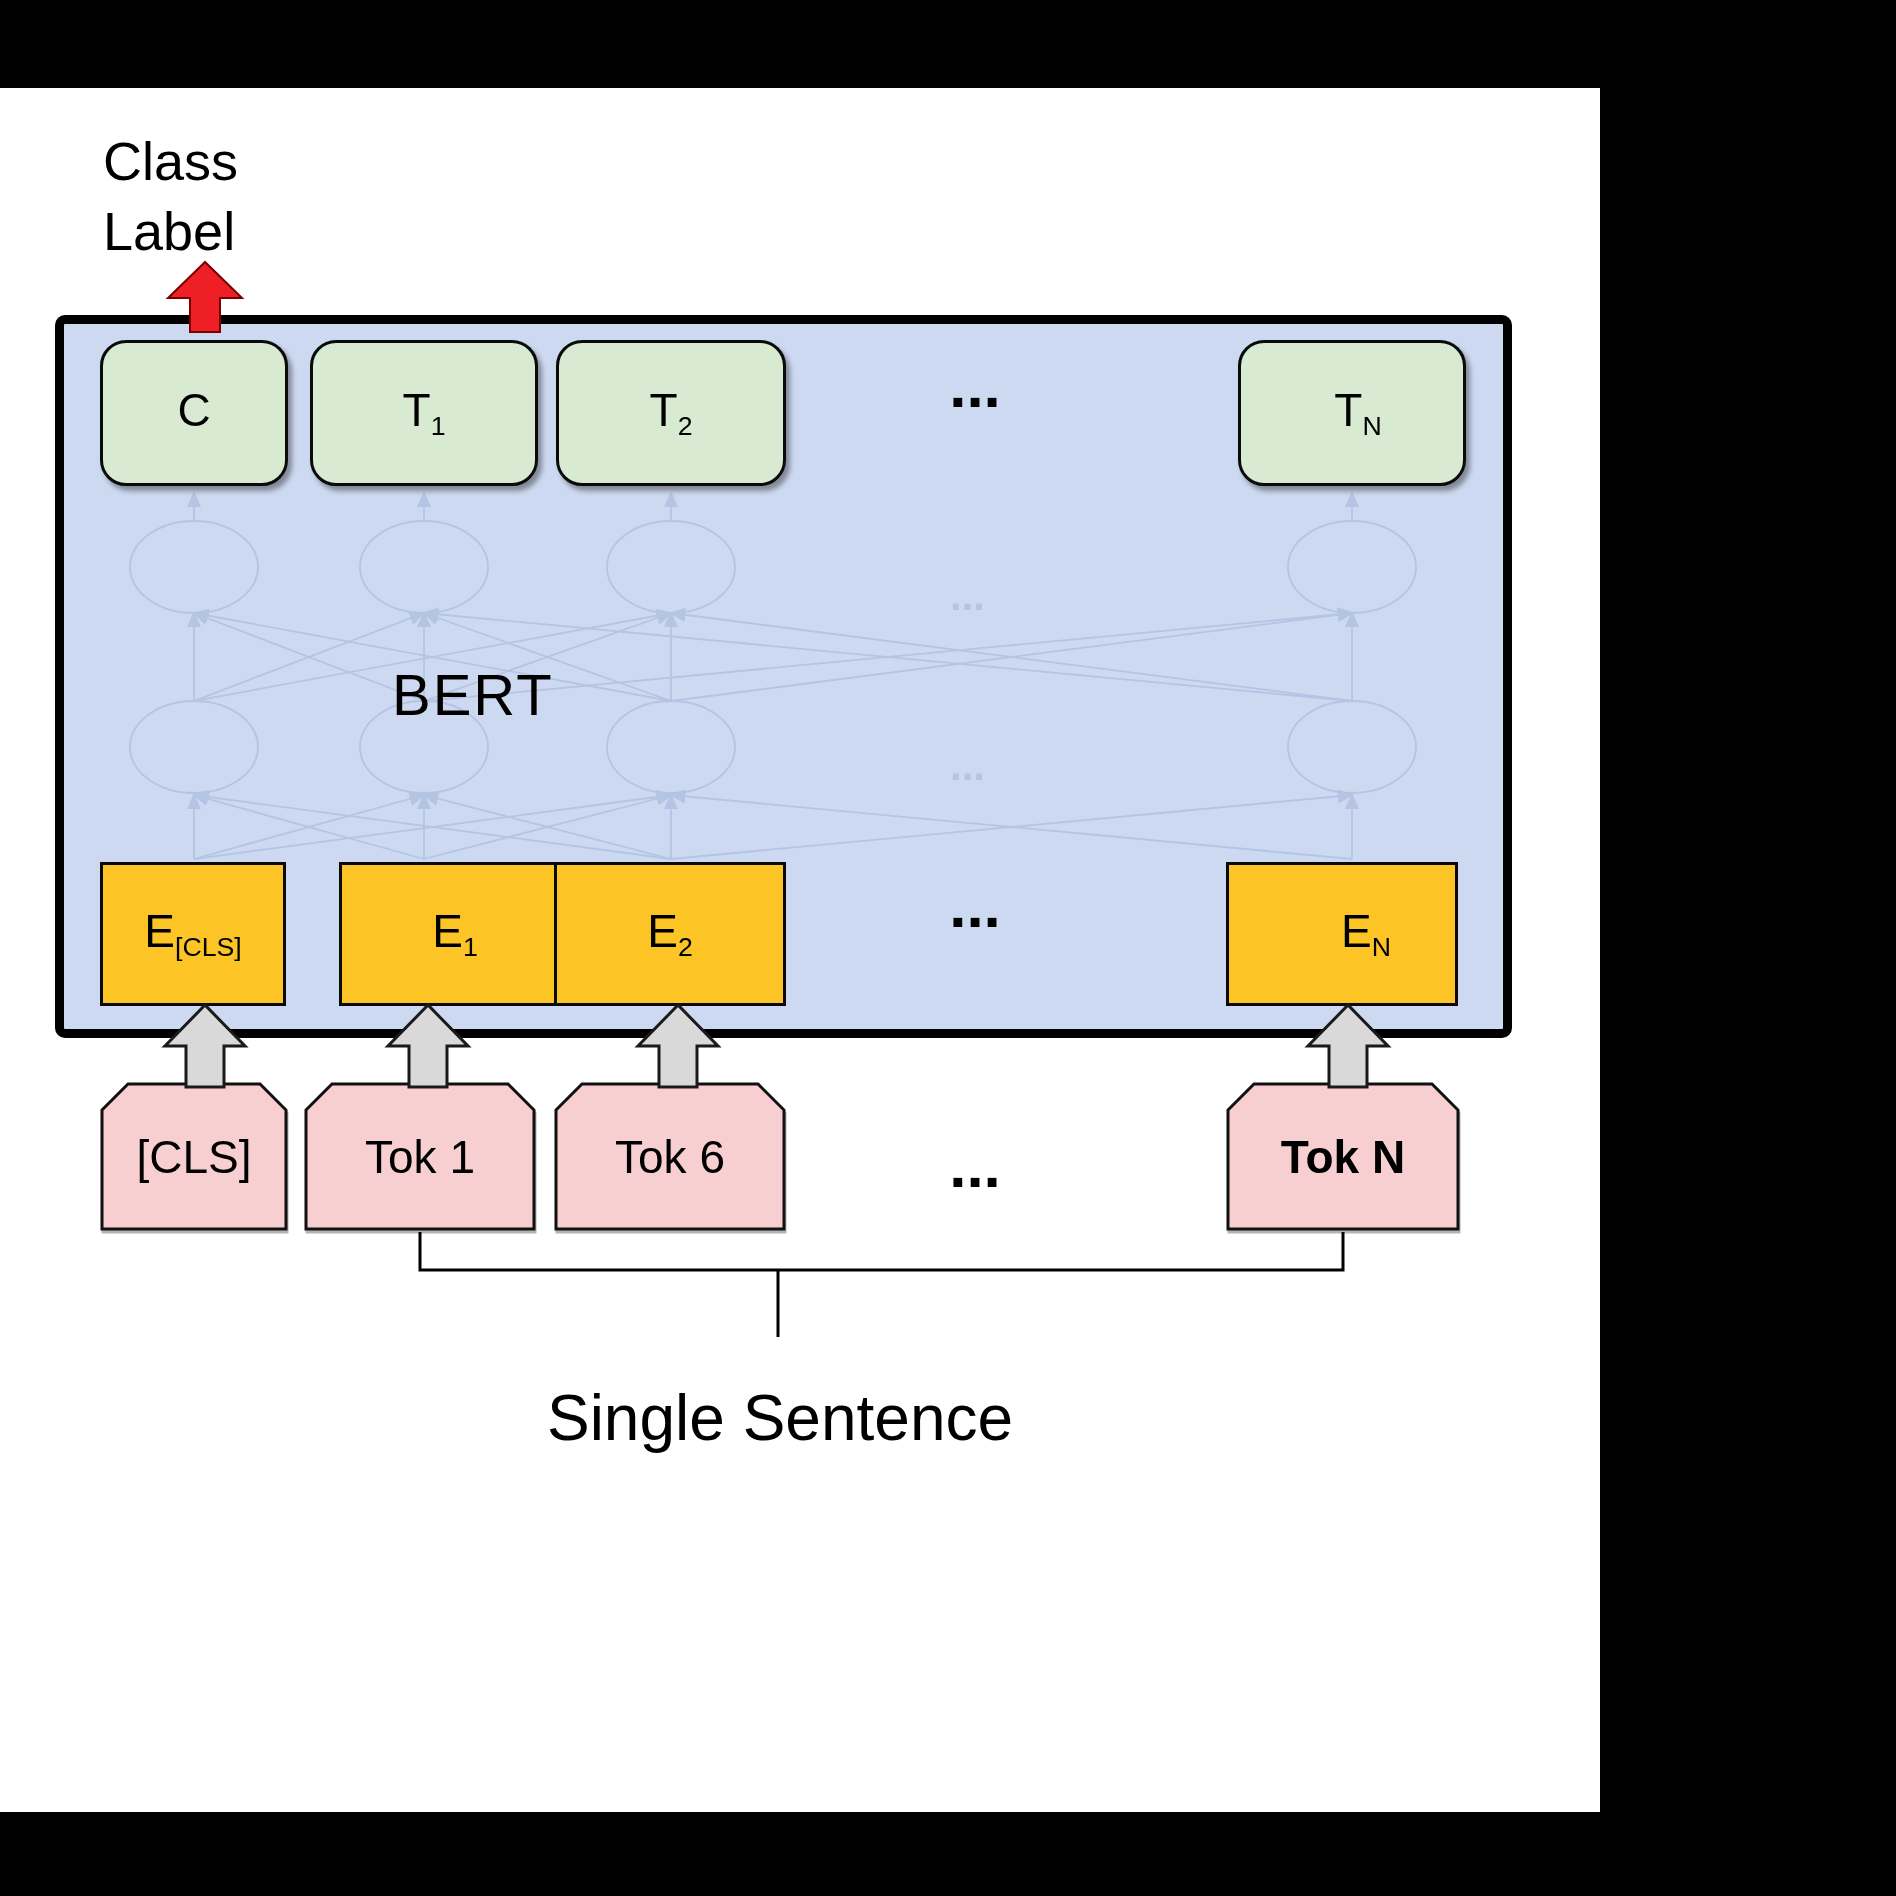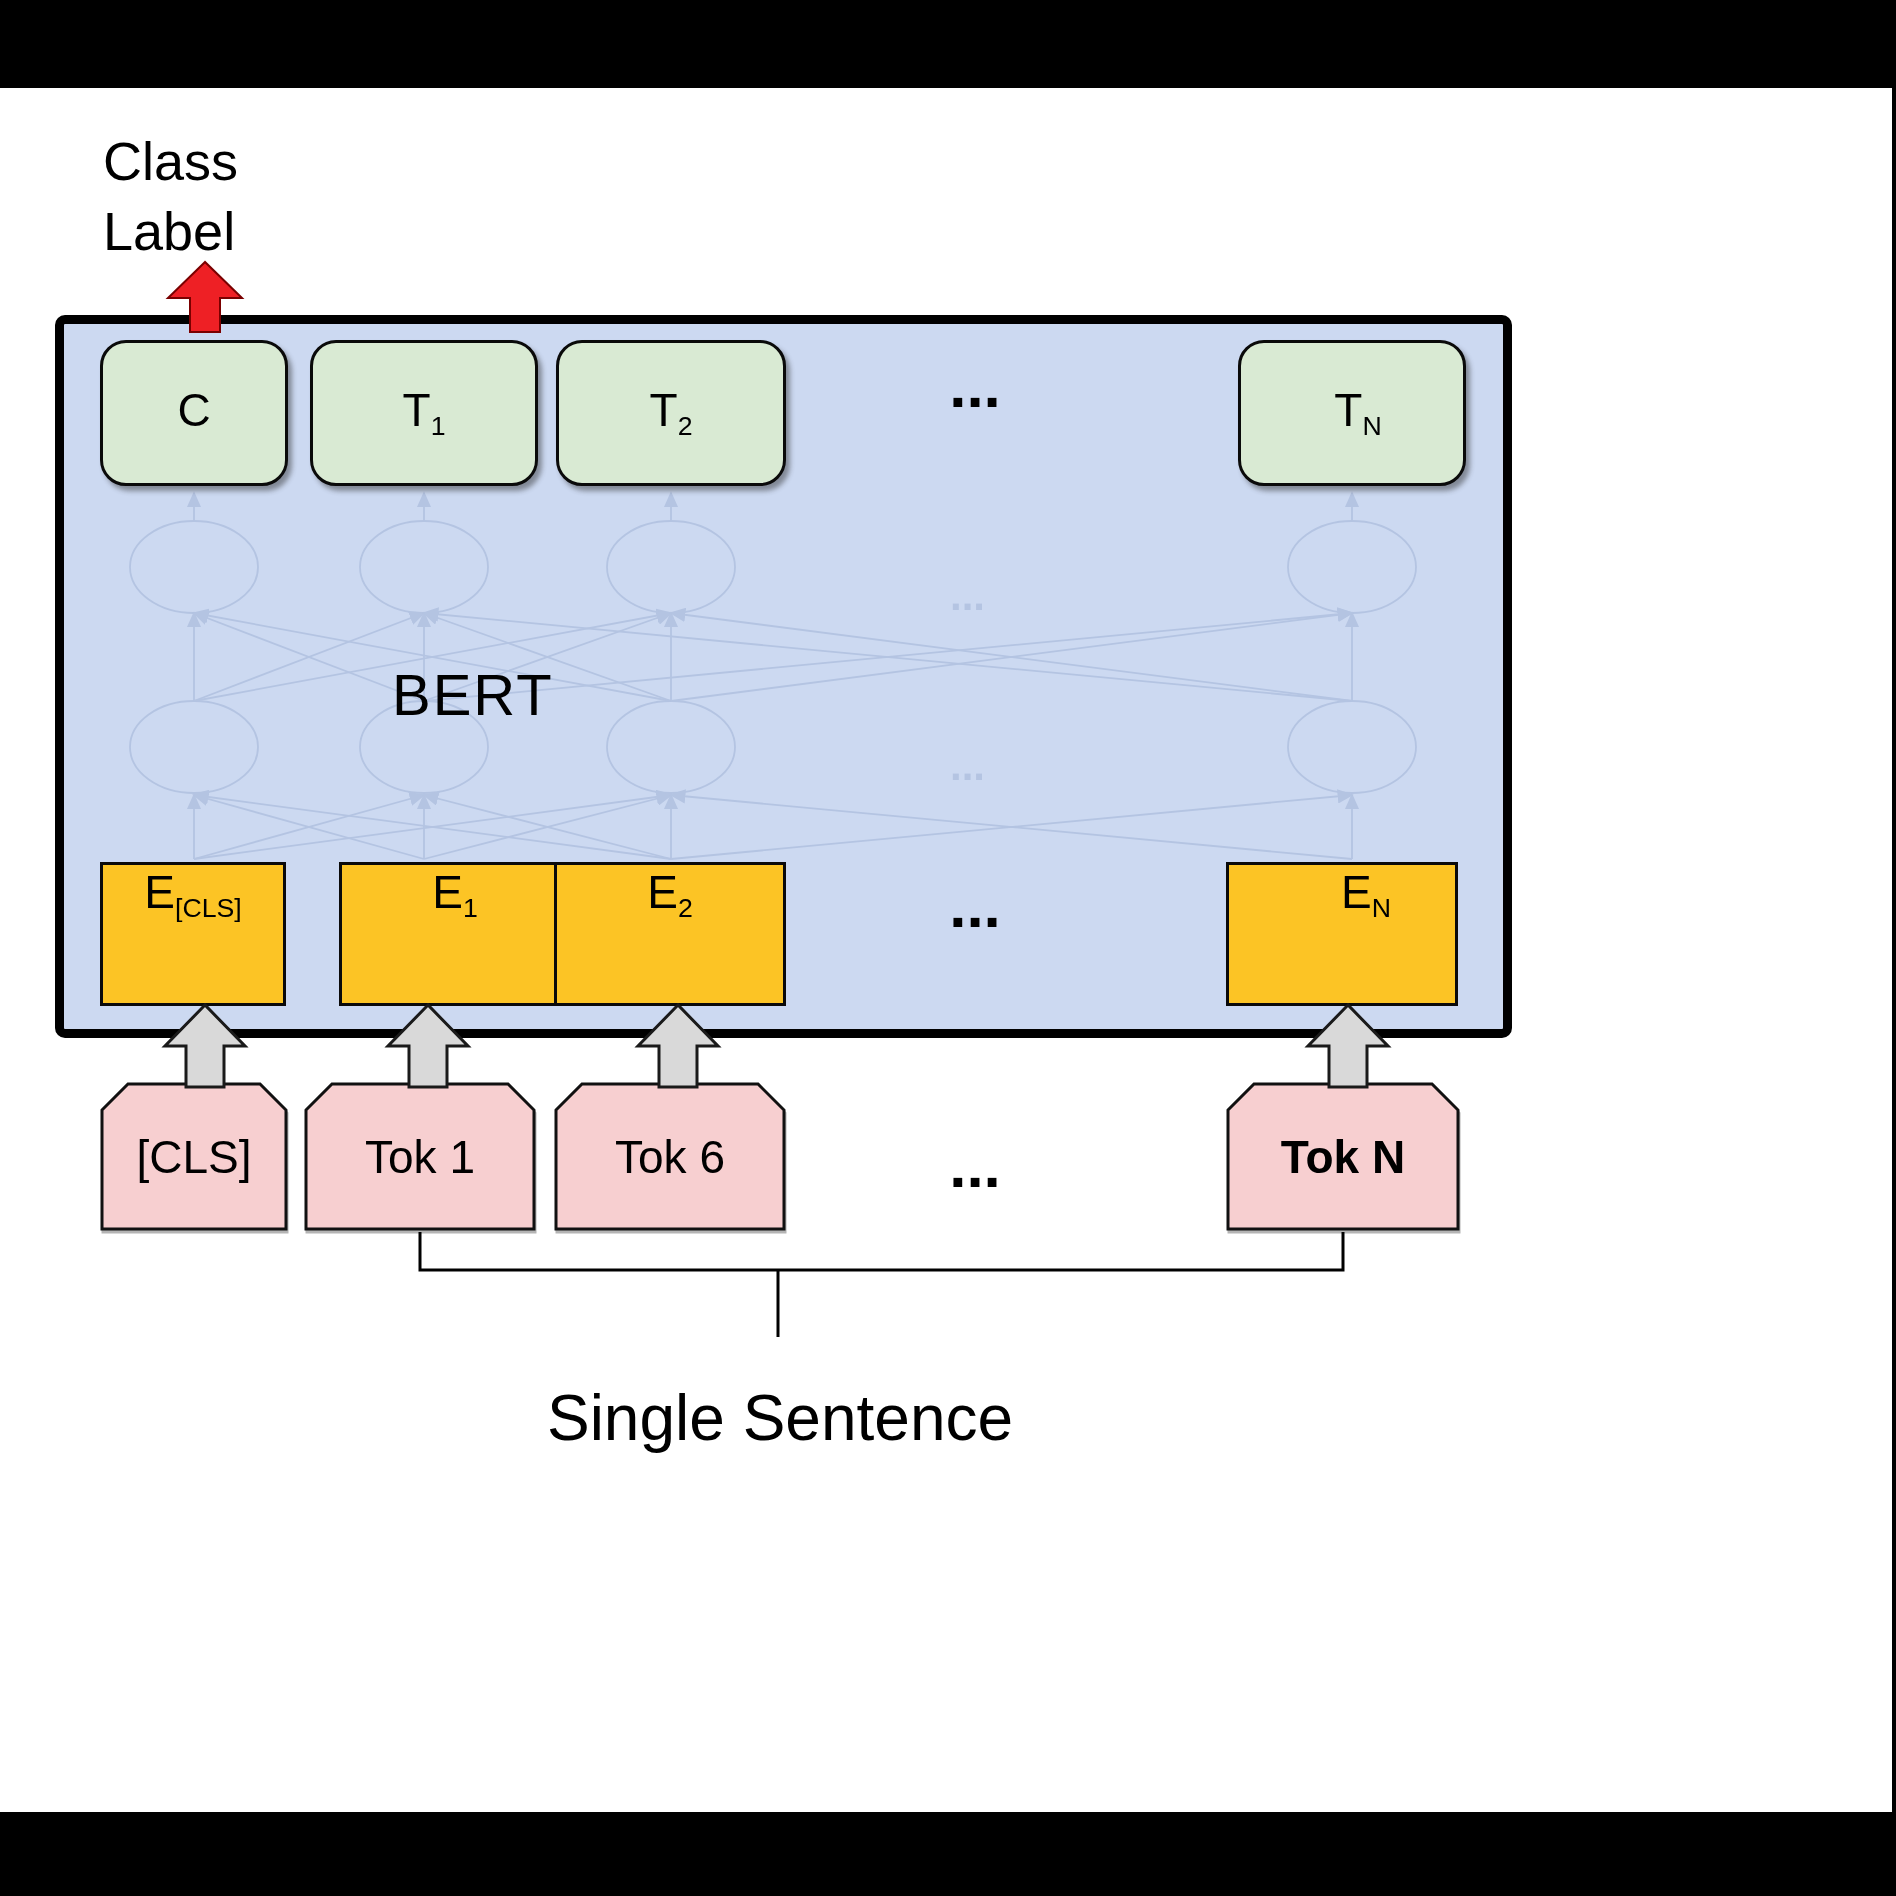--- a/index.html
+++ b/index.html
@@ -11,21 +11,21 @@
     color: #000;
   }
   .abs { position: absolute; }
 
   .letterbox { left: 0; width: 1896px; background: #000; z-index: 10; }
   .letterbox.top { top: 0; height: 88px; }
   .letterbox.bottom { top: 1812px; height: 84px; }
 
   .stage {
     position: absolute; left: 0; top: 88px;
-    width: 1892px; height: 1724px;
+    width: 1600px; height: 1724px;
     background: #ffffff; overflow: hidden;
   }
 
   .class-label { left: 103px; top: 38px; font-size: 54px; line-height: 70px; z-index: 6; }
 
   .red-arrow { left: 150px; top: 172px; z-index: 7; }
   .red-arrow polygon { fill: var(--red-arrow, #ee2025); stroke: #7a0000; stroke-width: 2; }
 
   .bert-box {
     left: 55px; top: 227px; width: 1457px; height: 723px;
@@ -50,21 +50,21 @@
     background: var(--output-fill, #d9ead3);
     border: 3px solid #0a0a0a; border-radius: 26px;
     box-shadow: 4px 5px 5px rgba(40,40,40,0.45);
     display: flex; align-items: center; justify-content: center;
     font-size: 46px; z-index: 3;
   }
   .emb-box {
     top: 774px; height: 144px; box-sizing: border-box;
     background: var(--embedding-fill, #fcc425);
     border: 3px solid #0a0a0a;
-    display: flex; justify-content: center;
+    display: flex; align-items: center; justify-content: center;
     font-size: 46px; z-index: 3;
   }
   .subs { font-size: 0.58em; vertical-align: -0.35em; }
 
   .dots { font-size: 62px; font-weight: 700; text-align: center; width: 90px; height: 85px; line-height: 85px; z-index: 3; }
 
   .gray-arrow { top: 914px; z-index: 4; }
   .gray-arrow polygon { fill: var(--gray-arrow, #d9d9d9); stroke: #1a1a1a; stroke-width: 3; }
 
   .tok-box { top: 994px; height: 150px; z-index: 3; }

